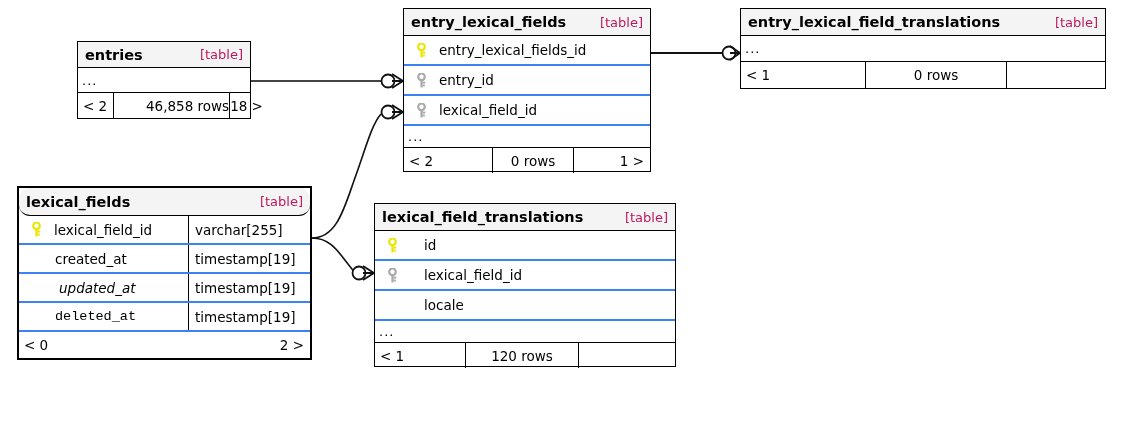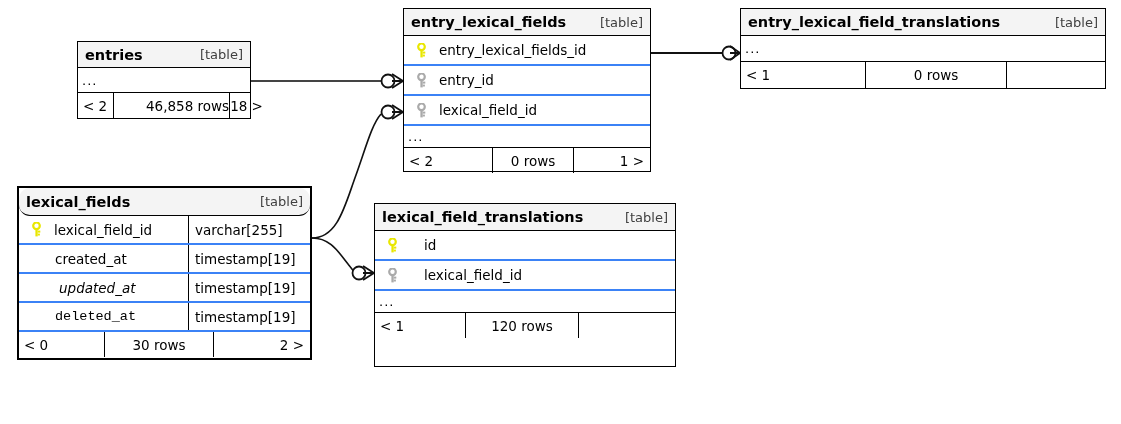--- a/index.html
+++ b/index.html
@@ -49,21 +49,21 @@
     height: 27px;
   }
   .tbl-name {
     font-weight: bold;
     font-size: 14.5px;
     color: #000;
     white-space: nowrap;
   }
   .tbl-kind {
     font-size: 13px;
-    color: #404040;
+    color: #be185d;
     white-space: nowrap;
     margin-left: 12px;
   }
 
   .tbl-row {
     display: flex;
     align-items: stretch;
     border-bottom: 2px solid #3b82f6;
     box-sizing: border-box;
     height: 29px;
@@ -305,21 +305,20 @@
     <div class="tbl-row" style="height:29px;">
       <div class="col-name" style="flex:0 0 169px; padding-left:0;">
         <span class="keyslot"></span>
         <span class="colname-text" style="padding-left:16px;font-family:Liberation Mono, monospace;">deleted_at</span>
       </div>
       <div class="col-type" style="flex:1 1 auto;">timestamp[19]</div>
     </div>
 
     <div class="footer-row" style="height:25px;">
       <div class="footer-cell footer-left" style="flex:0 0 85px;">&lt; 0</div>
-      <div class="footer-cell footer-center" style="flex:0 0 110px;">30 rows</div>
       <div class="footer-cell footer-right" style="flex:1 1 auto;">2 &gt;</div>
     </div>
   </div>
 
   <div class="table-node thin" style="left:374px; top:203px; width:302px; height:164px;">
     <div class="tbl-header">
       <span class="tbl-name">lexical_field_translations</span>
       <span class="tbl-kind">[table]</span>
     </div>
 
@@ -344,20 +343,26 @@
             <circle cx="5.5" cy="3.8" r="3.3" fill="none" stroke="#aaaaaa" stroke-width="2.2"></circle>
             <rect x="4.4" y="6" width="2.3" height="8.4" fill="#aaaaaa"></rect>
             <rect x="6.7" y="8.6" width="2.6" height="2" fill="#aaaaaa"></rect>
             <rect x="6.7" y="11.6" width="2.2" height="1.9" fill="#aaaaaa"></rect>
           </svg>
         </span>
         <span class="colname-text" style="padding-left:22px;">lexical_field_id</span>
       </div>
     </div>
 
+    <div class="tbl-row" style="height:30px;">
+      <div class="col-name">
+        <span class="keyslot"></span>
+        <span class="colname-text" style="padding-left:22px;">locale</span>
+      </div>
+    </div>
 
     <div class="ellipsis-row" style="height:22px;">...</div>
 
     <div class="footer-row" style="height:25px;">
       <div class="footer-cell footer-left" style="flex:0 0 90px;">&lt; 1</div>
       <div class="footer-cell footer-center" style="flex:0 0 114px;">120 rows</div>
       <div class="footer-cell footer-right" style="flex:1 1 auto;"></div>
     </div>
   </div>
 

